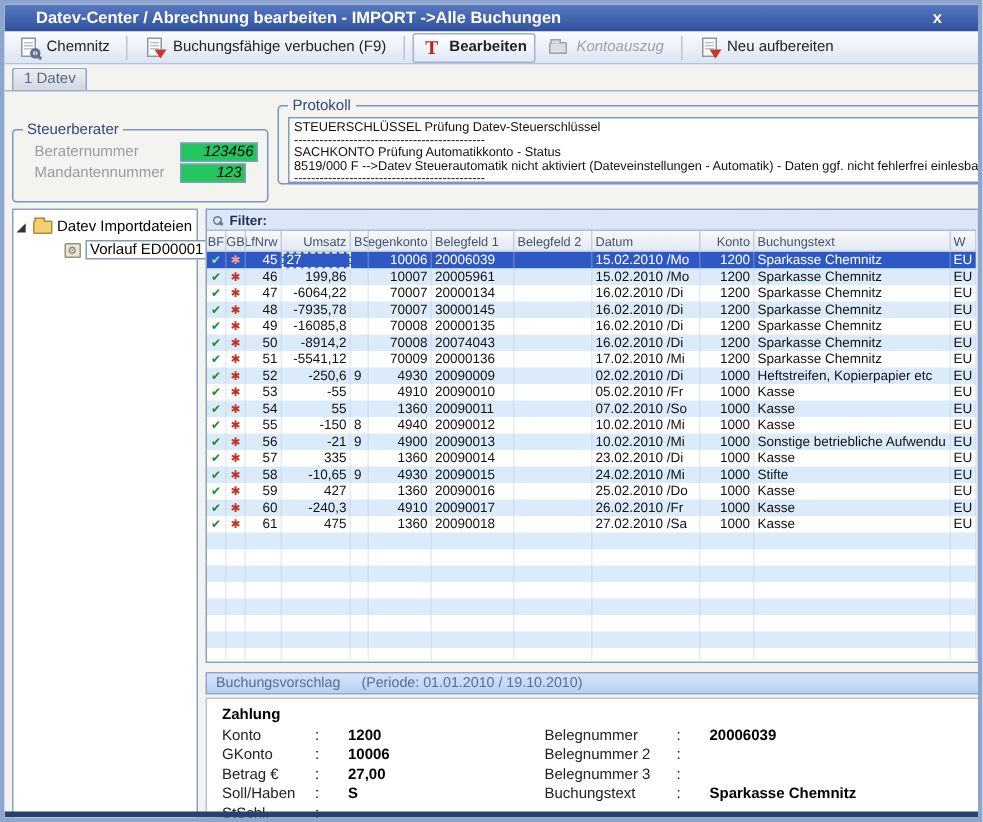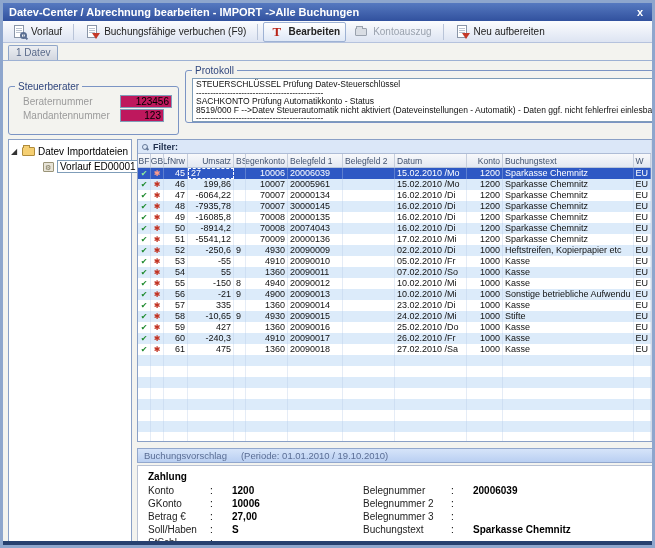--- a/index.html
+++ b/index.html
@@ -1,29 +1,29 @@
 <!DOCTYPE html>
 <html><head>
 <meta charset="utf-8">
 <style>
   * { margin:0; padding:0; box-sizing:border-box; }
   html,body { width:655px; height:548px; font-family:"Liberation Sans", sans-serif; background:#cfd8e8; }
   .window { position:relative; width:655px; height:548px; border:3px solid #8ea6cd; background:#f3f3ef; overflow:hidden; }
   .window::after { content:''; position:absolute; left:0; right:0; bottom:0; height:4px; background:#27406f; }
 
   
-  .titlebar { height:18px; background:linear-gradient(#5679c0,#31519e); display:flex; align-items:center; padding:0 6px; }
+  .titlebar { height:18px; background:linear-gradient(#5679c0,#31519e); display:flex; align-items:center; padding:0 21px; }
   .titlebar .ttl { color:#fff; font-size:11px; font-weight:bold; flex:1; white-space:nowrap; overflow:hidden; }
   .titlebar .closex { color:#fff; font-size:11px; font-weight:bold; cursor:default; padding:0 3px; }
 
   
   .toolbar { height:22px; background:linear-gradient(#fbfcfe,#dde4f2); border-bottom:1px solid #b5c2dd; display:flex; align-items:center; padding:0 3px; gap:2px; }
   .tbtn { display:flex; align-items:center; gap:4px; font-size:10px; color:#222; padding:2px 5px; border:1px solid transparent; border-radius:2px; white-space:nowrap; }
   .tbtn.active { font-weight:bold; border:1px solid #9eb2d4; background:linear-gradient(#ffffff,#dfe8f6); }
-  .tbtn.disabled { color:#9aa2ae; }
+  .tbtn.disabled { color:#9aa2ae;font-style:italic; }
   .tsep { width:1px; height:16px; background:#b9c4d8; margin:0 3px; }
 
   
   .tb-ic { width:15px; height:14px; position:relative; display:inline-block; flex:0 0 auto; }
   .pg { position:absolute; left:2px; top:0; width:10px; height:13px; background:#fff; border:1px solid #8a96a8; }
   .pg::before { content:''; position:absolute; left:1px; top:2px; width:6px; height:1px; background:#b9c2cf; box-shadow:0 2px 0 #b9c2cf, 0 4px 0 #b9c2cf; }
   .mag { position:absolute; width:7px; height:7px; border:2px solid #5a6f93; border-radius:50%; }
   .mag::after { content:''; position:absolute; width:4px; height:2px; background:#5a6f93; transform:rotate(45deg); right:-3px; bottom:-2px; }
   .mag.ov { right:0; bottom:0; }
   .red-dn { position:absolute; right:0; bottom:0; width:0; height:0; border-left:4px solid transparent; border-right:4px solid transparent; border-top:6px solid #c43a2a; }
@@ -38,21 +38,21 @@
 
   .content { position:relative; height:486px; border-top:1px solid #9db1d4; background:#f3f3ef; padding:4px 5px; }
 
   
   .toprow { display:flex; gap:6px; align-items:flex-start; }
   fieldset { border:1px solid #7b94c4; border-radius:3px; padding:2px 6px 4px; }
   legend { font-size:10px; color:#31477e; padding:0 3px; }
   .gb-steu { width:222px; height:54px; margin-top:16px; }
   .frow { display:flex; align-items:center; height:14px; }
   .flabel { font-size:10px; color:#9b9b9b; width:105px; padding-left:8px; }
-  .fbox { border:1px solid #7f9db9; background:#be185d; font-size:10px; height:13px; line-height:11px; padding:0 2px; margin-left:auto; }
+  .fbox { border:1px solid #7f9db9; background:#22c55e; font-size:10px; height:13px; line-height:11px; padding:0 2px; margin-left:auto;font-style:italic; }
   .fb-num { width:52px; text-align:right; }
   .fb-name { width:58px; text-align:left; }
   .fb-mand { width:44px; text-align:right; margin-right:8px; }
   .gb-prot { flex:1; height:58px; }
   .protbox { display:flex; border:1px solid #7f9db9; background:#fff; height:44px; }
   .protlines { flex:1; font-size:8.5px; line-height:8.5px; padding:1px 3px; overflow:hidden; color:#111; white-space:nowrap; }
 
   
   .mainrow { display:flex; gap:5px; margin-top:4px; height:422px; align-items:flex-start; }
   .tree { width:124px; height:422px; background:#fff; border:1px solid #8aa0c6; font-size:10px; padding:4px 2px; }
@@ -129,21 +129,21 @@
     <span class="ttl">Datev-Center / Abrechnung bearbeiten - IMPORT -&gt;Alle Buchungen</span>
     <span class="closex">x</span>
   </div>
 
   <div class="toolbar">
     <div class="tbtn">
       <span class="tb-ic">
           <span class="pg"></span>
           <span class="mag ov"></span>
         </span>
-      <span>Vorlauf</span>
+      <span>Chemnitz</span>
     </div>
     <div class="tsep"></div>
     <div class="tbtn">
       <span class="tb-ic">
           <span class="pg"></span>
           <span class="red-dn"></span>
         </span>
       <span>Buchungsfähige verbuchen (F9)</span>
     </div>
     <div class="tsep"></div>

